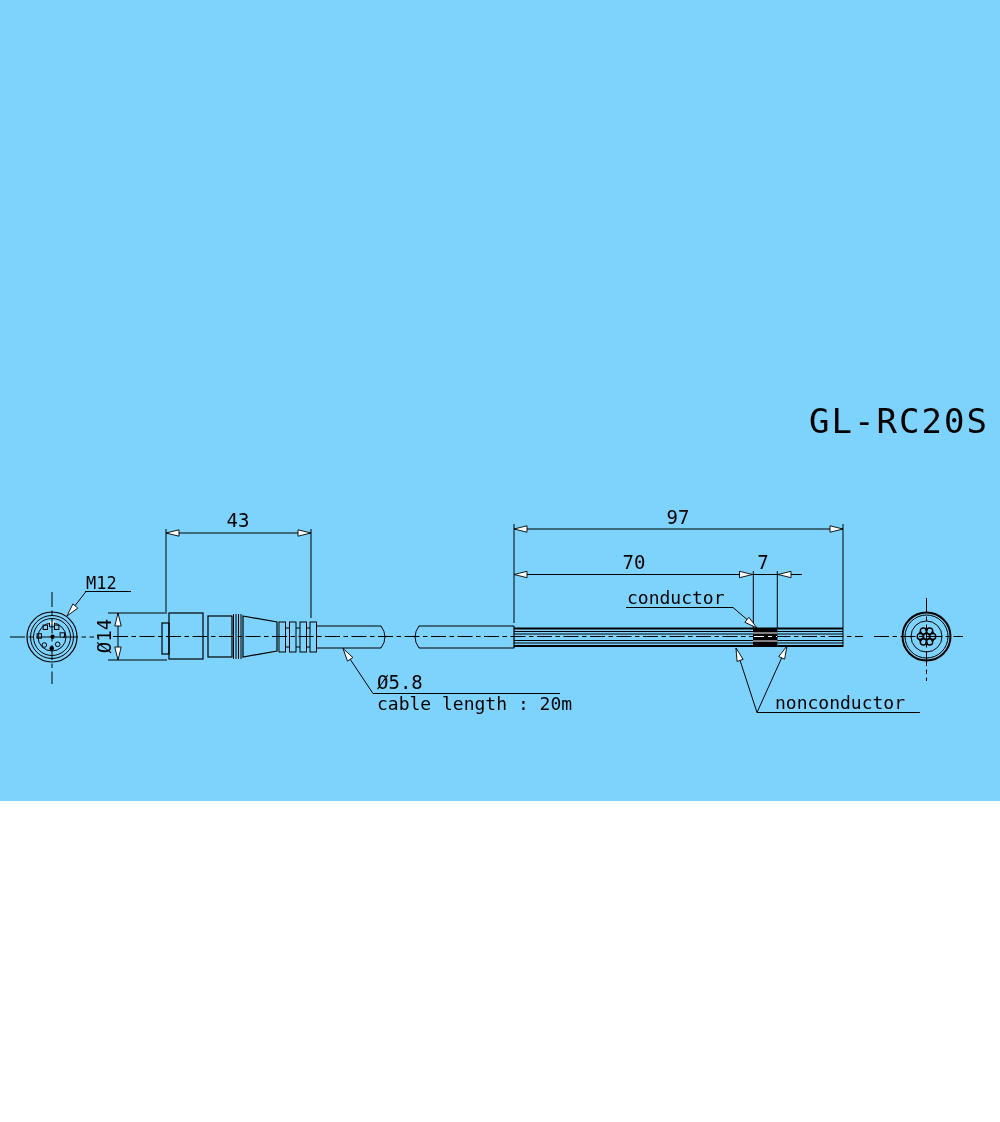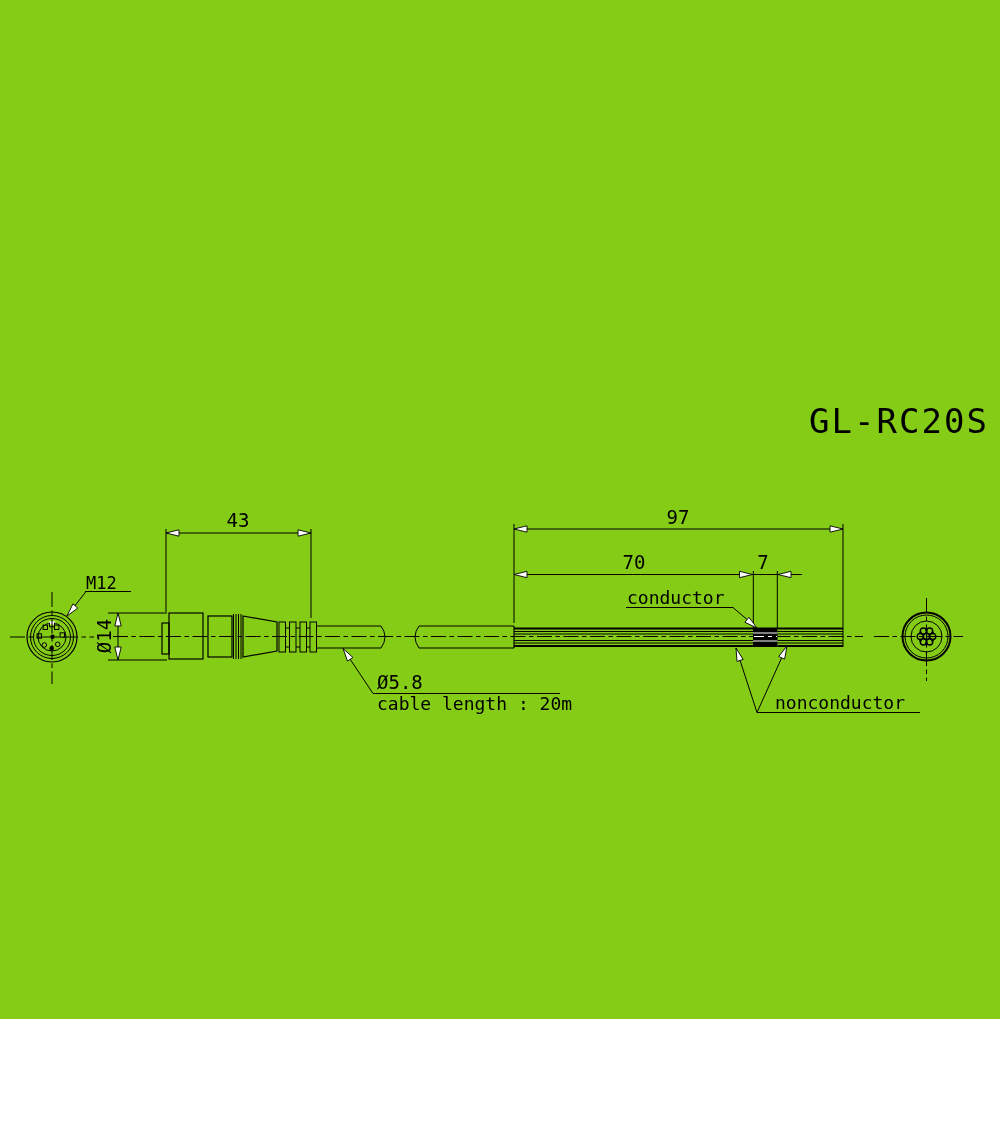--- a/index.html
+++ b/index.html
@@ -1,16 +1,16 @@
 <!DOCTYPE html>
 <html><head>
 <meta charset="utf-8">
 <style>
   html,body{margin:0;padding:0;background:#ffffff;}
-  .canvas{position:relative;width:1000px;height:1019px;background:#84cc16;overflow:hidden;}
+  .canvas{position:relative;width:1000px;height:801px;background:#7dd3fc;overflow:hidden;}
   svg{display:block;}
   .ln{stroke:#000;fill:none;stroke-width:1.2;stroke-linecap:butt;}
   .thin{stroke-width:1;}
   .thick{stroke-width:2.2;}
   .cl{stroke:#000;fill:none;stroke-width:1;stroke-dasharray:15 3.5 4.5 3.5;}
   .clw{stroke:#fff;fill:none;stroke-width:1.2;stroke-dasharray:10 4 4 4;}
   .arr{fill:#fff;stroke:#000;stroke-width:0.9;stroke-linejoin:miter;}
   .solid{fill:#000;stroke:none;}
   text{fill:#000;font-family:"DejaVu Sans Mono","Liberation Mono",monospace;}
   .t19{font-size:19px;}

